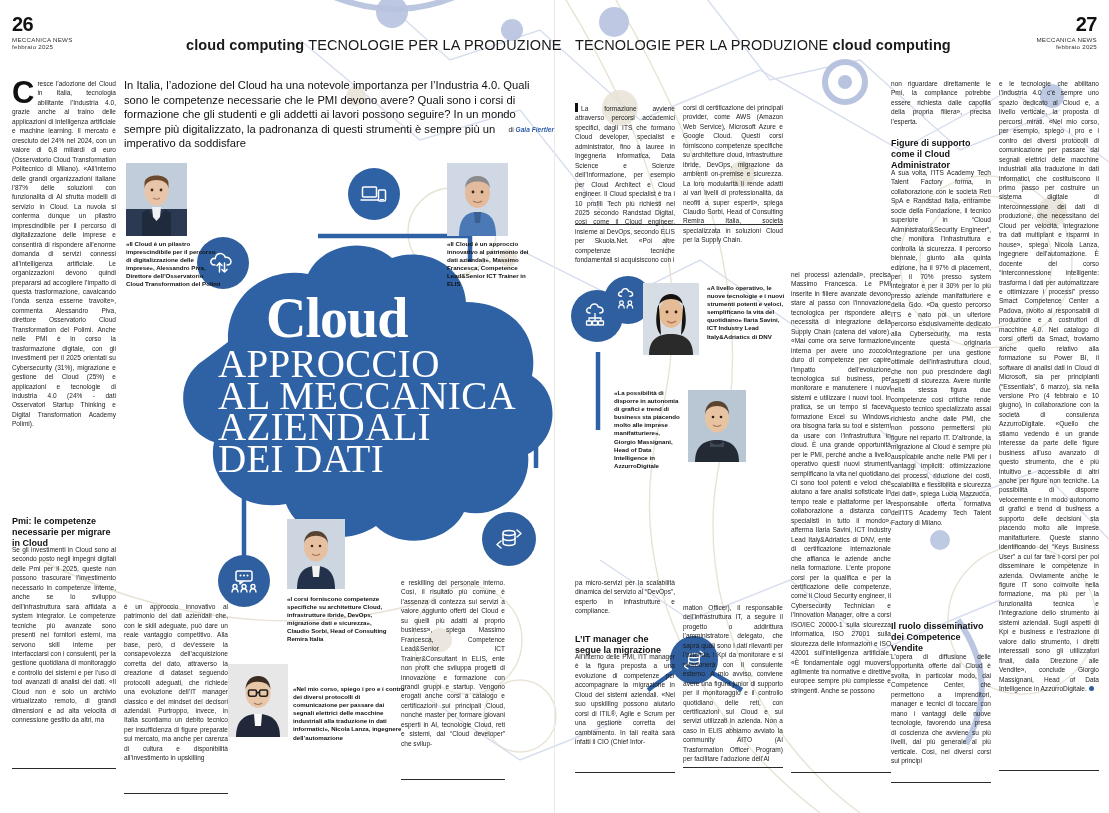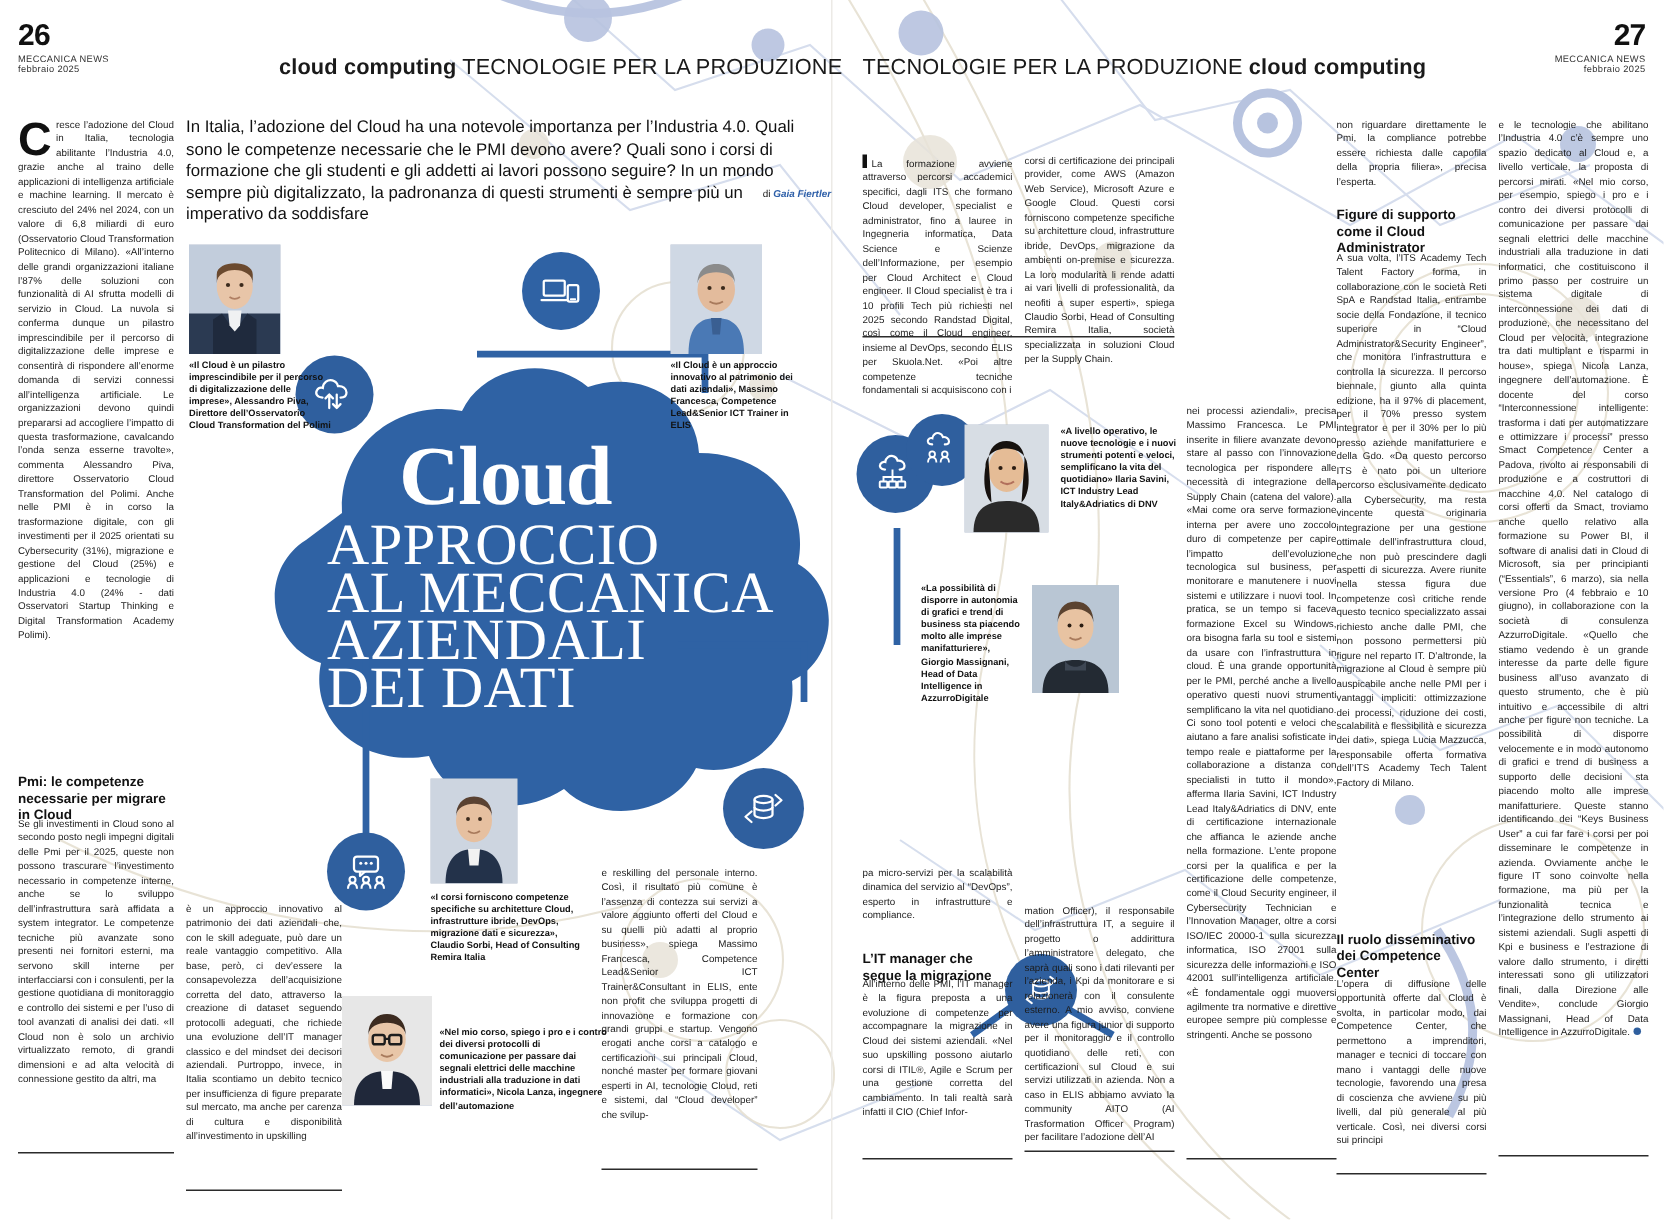--- a/index.html
+++ b/index.html
@@ -343,21 +343,21 @@
 
   <div class="col" style="left:791px;top:270px;width:100px;">nei processi aziendali», precisa Massimo Francesca. Le PMI inserite in filiere avanzate devono stare al passo con l’innovazione tecnologica per rispondere alle necessità di integrazione della Supply Chain (catena del valore).
 «Mai come ora serve formazione interna per avere uno zoccolo duro di competenze per capire l’impatto dell’evoluzione tecnologica sul business, per monitorare e manutenere i nuovi sistemi e utilizzare i nuovi tool. In pratica, se un tempo si faceva formazione Excel su Windows, ora bisogna farla su tool e sistemi da usare con l’infrastruttura in cloud. È una grande opportunità per le PMI, perché anche a livello operativo questi nuovi strumenti semplificano la vita nel quotidiano. Ci sono tool potenti e veloci che aiutano a fare analisi sofisticate in tempo reale e piattaforme per la collaborazione a distanza con specialisti in tutto il mondo», afferma Ilaria Savini, ICT Industry Lead Italy&amp;Adriatics di DNV, ente di certificazione internazionale che affianca le aziende anche nella formazione.
 L’ente propone corsi per la qualifica e per la certificazione delle competenze, come il Cloud Security engineer, il Cybersecurity Technician e l’Innovation Manager, oltre a corsi ISO/IEC 20000-1 sulla sicurezza informatica, ISO 27001 sulla sicurezza delle informazioni e ISO 42001 sull’intelligenza artificiale.
 «È fondamentale oggi muoversi agilmente tra normative e direttive europee sempre più complesse e stringenti. Anche se possono</div>
 
   <div class="col" style="left:891px;top:79px;width:100px;">non riguardare direttamente le Pmi, la compliance potrebbe essere richiesta dalle capofila della propria filiera», precisa l’esperta.</div>
   <h3 class="sub" style="position:absolute;left:891px;top:129px;width:100px;z-index:5;">Figure di supporto come il Cloud Administrator</h3>
   <div class="col" style="left:891px;top:168px;width:100px;">A sua volta, l’ITS Academy Tech Talent Factory forma, in collaborazione con le società Reti SpA e Randstad Italia, entrambe socie della Fondazione, il tecnico superiore in “Cloud Administrator&amp;Security Engineer”, che monitora l’infrastruttura e controlla la sicurezza. Il percorso biennale, giunto alla quinta edizione, ha il 97% di placement, per il 70% presso system integrator e per il 30% per lo più presso aziende manifatturiere e della Gdo.
 «Da questo percorso ITS è nato poi un ulteriore percorso esclusivamente dedicato alla Cybersecurity, ma resta vincente questa originaria integrazione per una gestione ottimale dell’infrastruttura cloud, che non può prescindere dagli aspetti di sicurezza. Avere riunite nella stessa figura due competenze così critiche rende questo tecnico specializzato assai richiesto anche dalle PMI, che non possono permettersi più figure nel reparto IT. D’altronde, la migrazione al Cloud è sempre più auspicabile anche nelle PMI per i vantaggi impliciti: ottimizzazione dei processi, riduzione dei costi, scalabilità e flessibilità e sicurezza dei dati», spiega Lucia Mazzucca, responsabile offerta formativa dell’ITS Academy Tech Talent Factory di Milano.</div>
-  <h3 class="sub" style="position:absolute;left:891px;top:612px;width:100px;z-index:5;">Il ruolo disseminativo dei Competence Center</h3>
+  <h3 class="sub" style="position:absolute;left:891px;top:612px;width:100px;z-index:5;">Il ruolo disseminativo dei Competence Vendite</h3>
   <div class="col" style="left:891px;top:652px;width:100px;">L’opera di diffusione delle opportunità offerte dal Cloud è svolta, in particolar modo, dai Competence Center, che permettono a imprenditori, manager e tecnici di toccare con mano i vantaggi delle nuove tecnologie, favorendo una presa di coscienza che avviene su più livelli, dal più generale al più verticale.
 Così, nei diversi corsi sui principi</div>
 
   <div class="col" style="left:999px;top:79px;width:100px;">
     <span>e le tecnologie che abilitano l’Industria 4.0 c’è sempre uno spazio dedicato al Cloud e, a livello verticale, la proposta di percorsi mirati. «Nel mio corso, per esempio, spiego i pro e i contro dei diversi protocolli di comunicazione per passare dai segnali elettrici delle macchine industriali alla traduzione in dati informatici, che costituiscono il primo passo per costruire un sistema digitale di interconnessione dei dati di produzione, che necessitano del Cloud per velocità, integrazione tra dati multiplant e risparmi in house», spiega Nicola Lanza, ingegnere dell’automazione. È docente del corso “Interconnessione intelligente: trasforma i dati per automatizzare e ottimizzare i processi” presso Smact Competence Center a Padova, rivolto ai responsabili di produzione e a costruttori di macchine 4.0.
 Nel catalogo di corsi offerti da Smact, troviamo anche quello relativo alla formazione su Power BI, il software di analisi dati in Cloud di Microsoft, sia per principianti (“Essentials”, 6 marzo), sia nella versione Pro (4 febbraio e 10 giugno), in collaborazione con la società di consulenza AzzurroDigitale. «Quello che stiamo vedendo è un grande interesse da parte delle figure business all’uso avanzato di questo strumento, che è più intuitivo e accessibile di altri anche per figure non tecniche. La possibilità di disporre velocemente e in modo autonomo di grafici e trend di business a supporto delle decisioni sta piacendo molto alle imprese manifatturiere. Queste stanno identificando dei “Keys Business User” a cui far fare i corsi per poi disseminare le competenze in azienda. Ovviamente anche le figure IT sono coinvolte nella formazione, ma più per la funzionalità tecnica e l’integrazione dello strumento ai sistemi aziendali. Sugli aspetti di Kpi e business e l’estrazione di valore dallo strumento, i diretti interessati sono gli utilizzatori finali, dalla Direzione alle Vendite», conclude Giorgio Massignani, Head of Data Intelligence in AzzurroDigitale.</span><span class="endmark"></span>
   </div>
 
   <div class="rule" style="left:575px;top:772px;width:100px;"></div>
   <div class="rule" style="left:683px;top:767px;width:100px;"></div>

